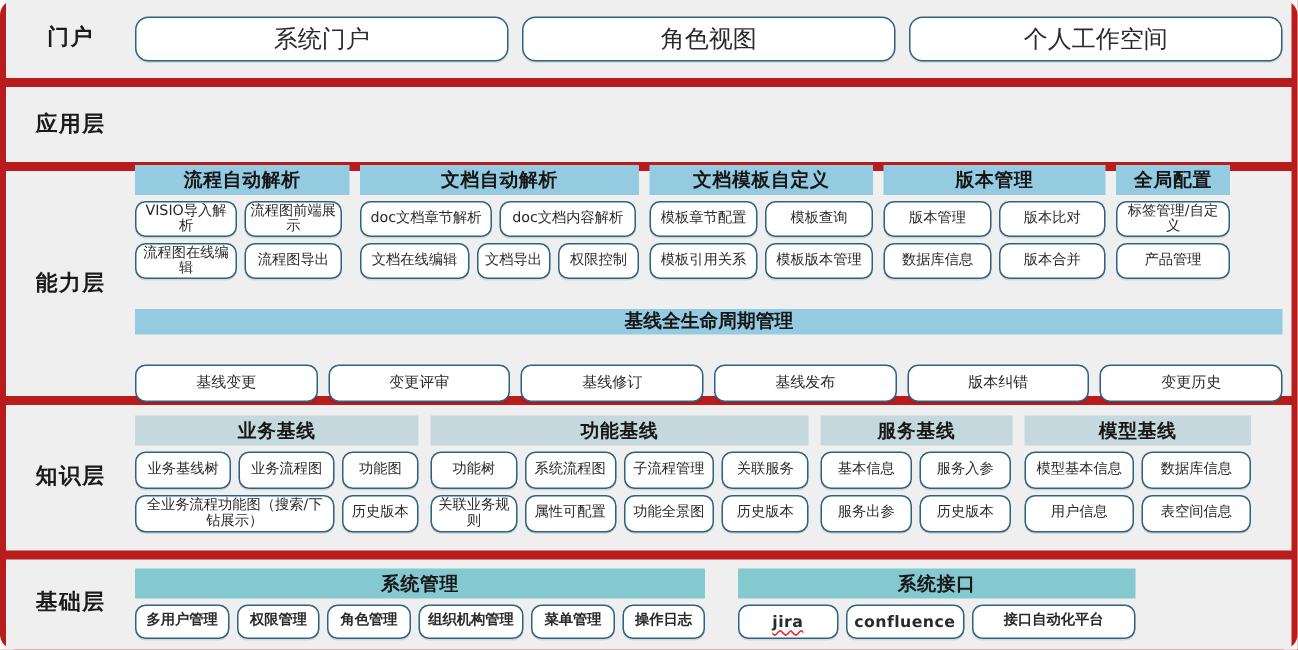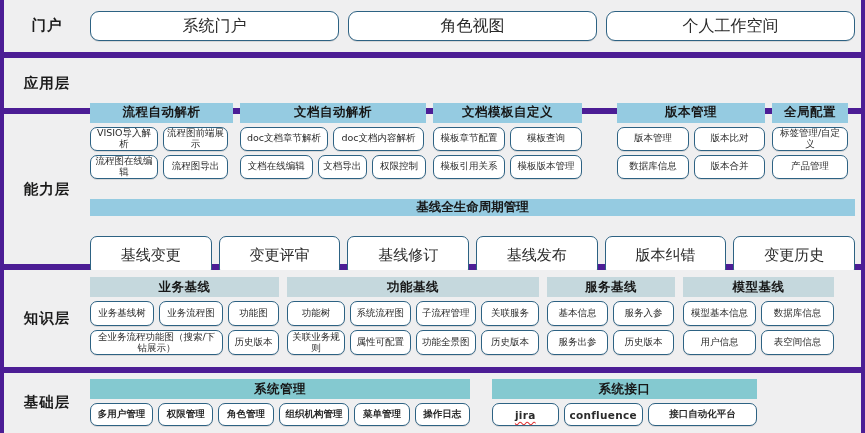--- a/index.html
+++ b/index.html
@@ -7,24 +7,25 @@
     margin: 0; padding: 0;
     background: #ffffff;
   }
   body {
     width: 865px; height: 433px;
     font-family: "DejaVu Sans", "Liberation Sans", sans-serif;
     overflow: hidden;
   }
   #arch {
     width: 865px; height: 433px;
-    background: #4c1d95;
+    background: #b91c1c;
     display: flex;
     flex-direction: column;
     position: relative;
+    border-radius: 10px;
   }
 
   
   .layer {
     background: #efeff0;
     display: flex;
     align-items: center;
     margin: 0 4px;
     position: relative;
   }
@@ -117,21 +118,21 @@
   .group-line .box { height: 24px; }
 
   
   .baseline-head {
     height: 21px;
     display: flex; align-items: center; justify-content: center;
     background: #95cbe1;
     font-size: 12.5px; font-weight: bold; color: #171717;
   }
   .baseline-row { display: flex; gap: 7px; }
-  .baseline-row .box { flex: 1; height: 40px; font-size: 15px; }
+  .baseline-row .box { flex: 1; height: 25px; font-size: 10px; }
 
   
   .know-row { height: 100px; align-items: stretch; }
   .know-row .layer-label {
     display: flex; align-items: center; justify-content: center;
   }
   .know-row .layer-body {
     align-items: flex-start;
     gap: 8px;
     padding: 7px 6px 7px 0;
@@ -214,21 +215,21 @@
               <div class="group-line">
                 <div class="box" style="width: 72px;">模板章节配置</div>
                 <div class="box" style="width: 72px;">模板查询</div>
               </div>
               <div class="group-line">
                 <div class="box" style="width: 72px;">模板引用关系</div>
                 <div class="box" style="width: 72px;">模板版本管理</div>
               </div>
             </div>
           </div>
-          <div class="cap-group" style="width: 148px; margin-left: 28px;">
+          <div class="cap-group" style="width: 148px;">
             <div class="group-head head-blue">版本管理</div>
             <div class="group-rows">
               <div class="group-line">
                 <div class="box" style="width: 72px;">版本管理</div>
                 <div class="box" style="width: 71px;">版本比对</div>
               </div>
               <div class="group-line">
                 <div class="box" style="width: 72px;">数据库信息</div>
                 <div class="box" style="width: 71px;">版本合并</div>
               </div>

